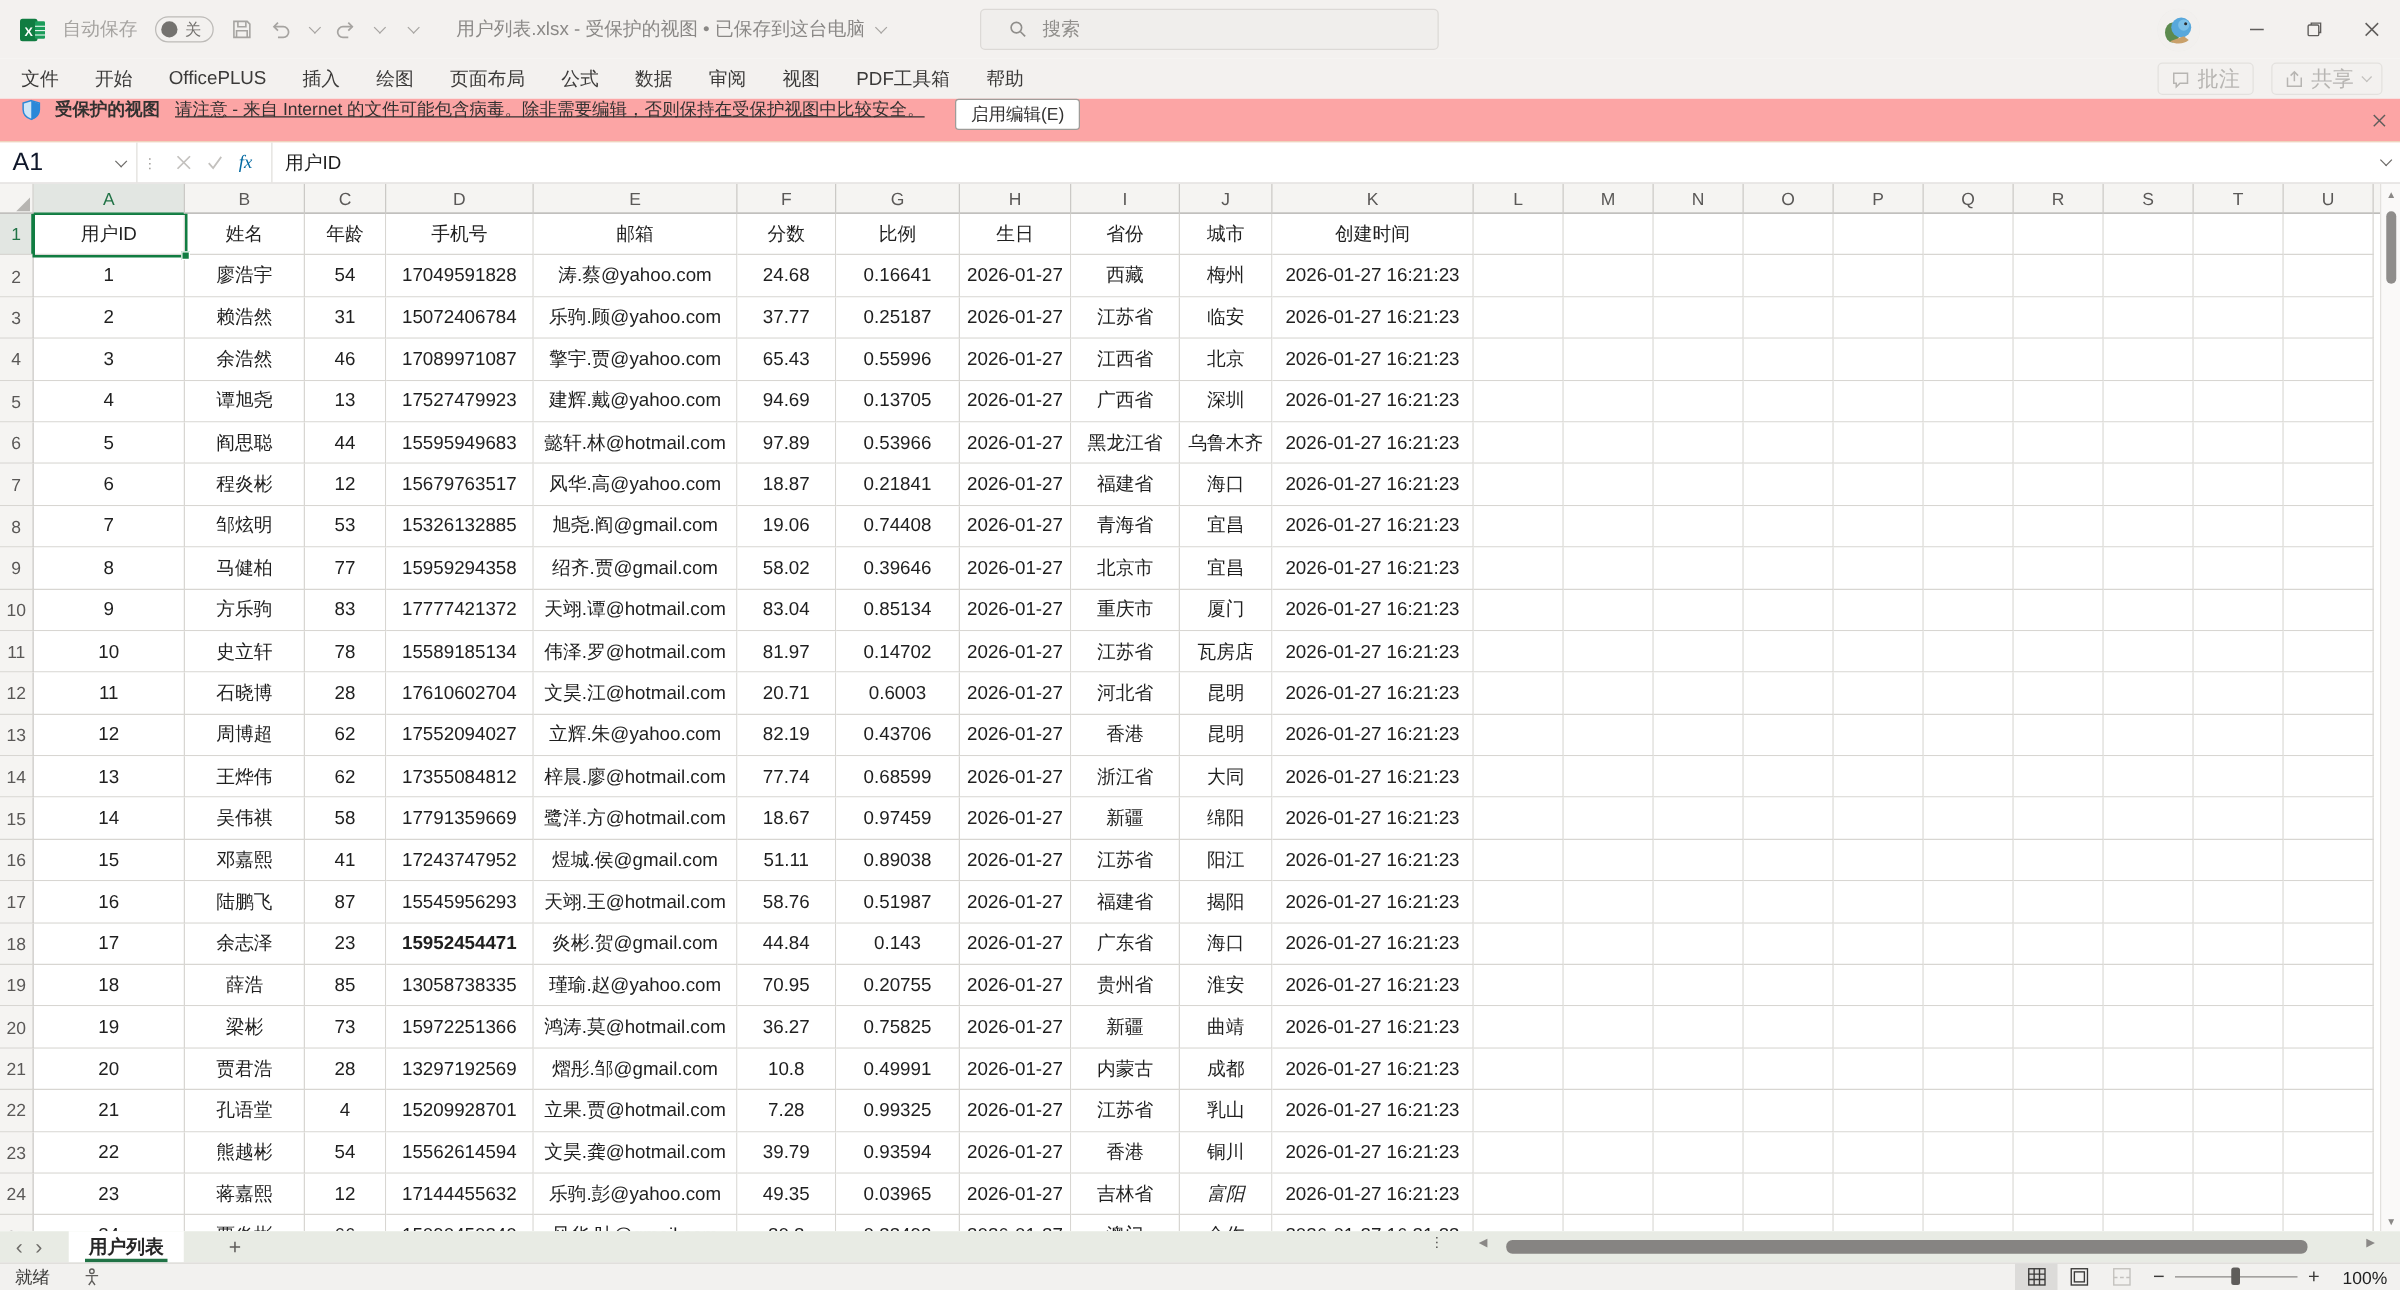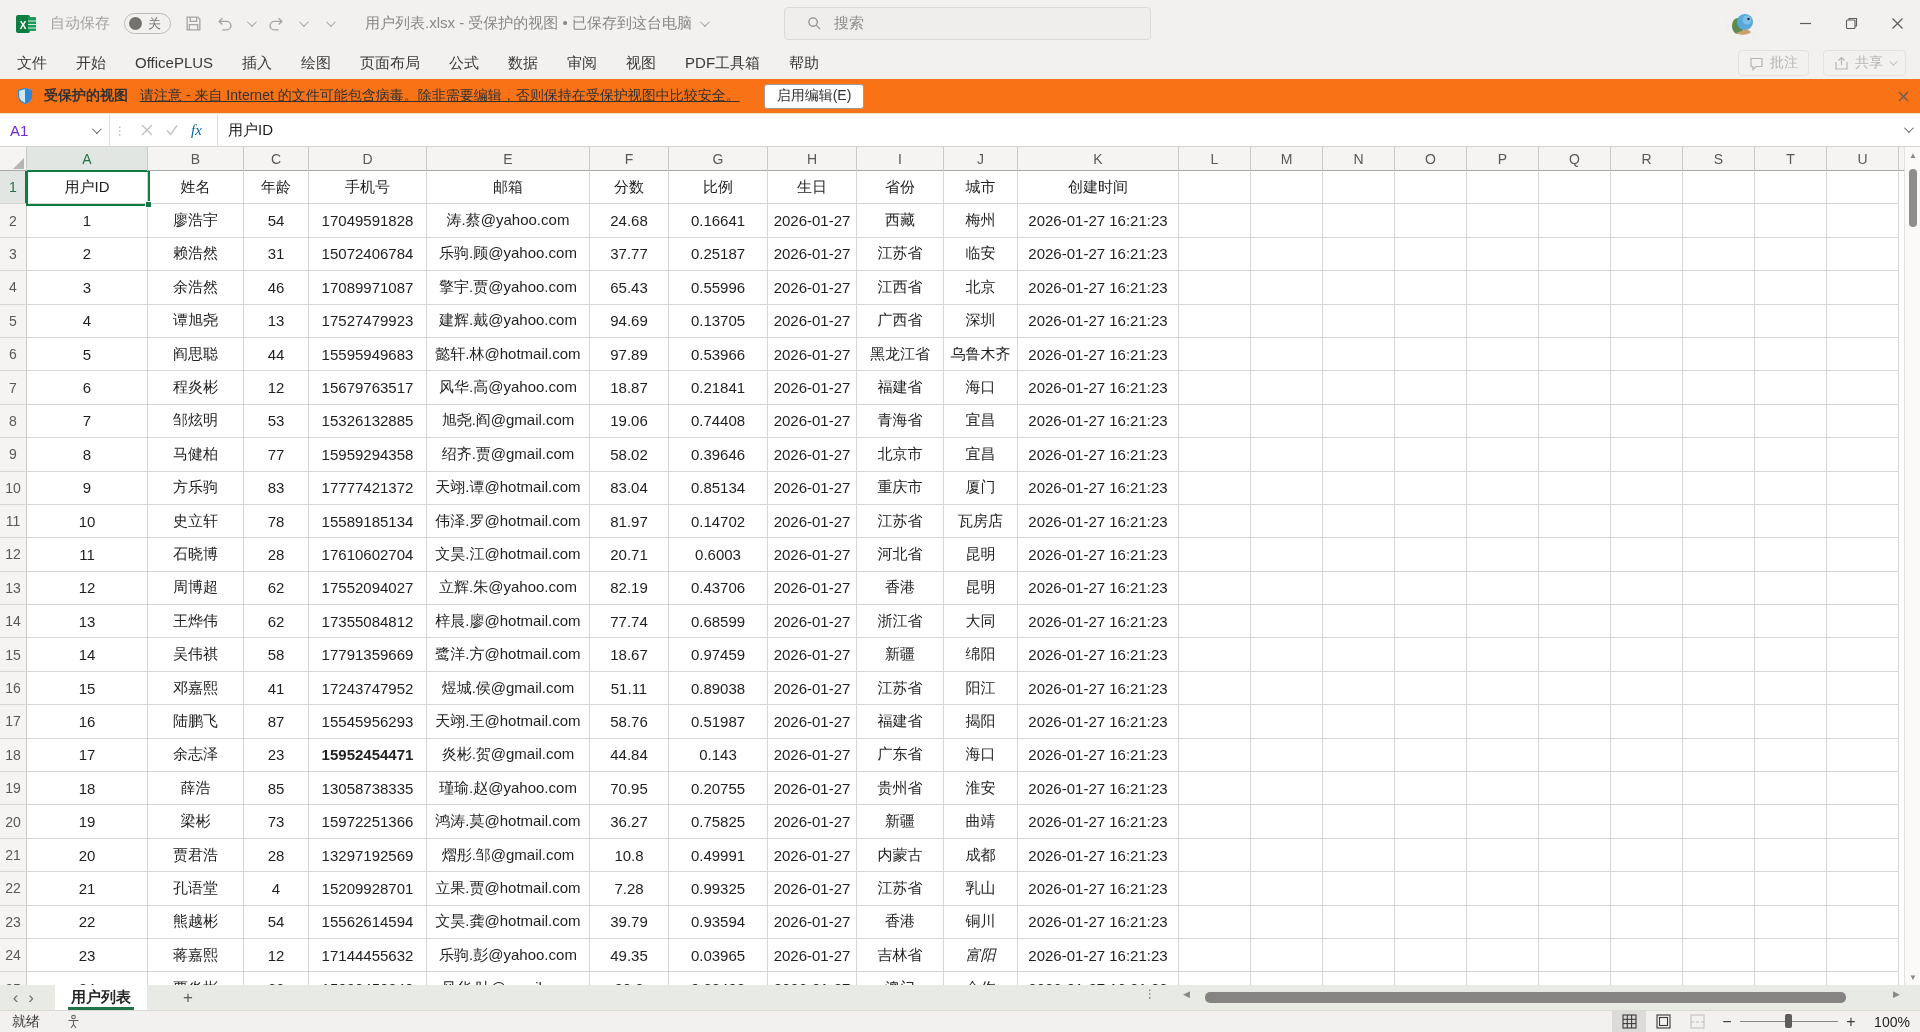--- a/index.html
+++ b/index.html
@@ -23,37 +23,37 @@
   .tb-right { position:absolute; right:0; top:0; height:47px; display:flex; align-items:center; }
   .avatar { width:34px; height:34px; border-radius:50%; overflow:hidden; margin-right:22px; background:#EDEBE9; }
   .winbtn { width:46px; height:47px; display:flex; align-items:center; justify-content:center; }
   .winbtn svg { width:13px; height:13px; }
 
   
   .menubar { height:32px; background:#F3F1EF; display:flex; align-items:center; position:relative; flex:none; }
   .menu-tabs { display:flex; gap:29px; padding-left:17px; }
   .mtab { font-size:15px; color:#3B3A39; white-space:nowrap; }
   .menu-right { position:absolute; right:14px; top:3px; display:flex; gap:14px; }
-  .mr-btn { display:flex; align-items:center; gap:6px; border:1px solid #E3E1DE; border-radius:4px; height:26px; padding:0 10px; color:#B7B5B2; font-size:14px; }
+  .mr-btn { display:flex; align-items:center; gap:6px; border:1px solid #E3E1DE; border-radius:4px; height:26px; padding:0 10px; color:#B7B5B2; font-size:17px; }
   .mr-btn svg { width:15px; height:15px; }
   .mr-btn .chev { border-color:#C3C1BE; width:6px; height:6px; }
 
   
-  .banner { height:35px; background:#f97316; border-bottom:1px solid #EAE3C6; display:flex; align-items:center; padding-left:16px; gap:10px; flex:none; position:relative; }
+  .banner { height:35px; background:#fca5a5; border-bottom:1px solid #EAE3C6; display:flex; padding-left:16px; gap:10px; flex:none; position:relative; }
   .shield { width:18px; height:18px; }
   .banner-label { font-weight:bold; font-size:14px; color:#323130; white-space:nowrap; }
   .banner-msg { font-size:14px; color:#323130; text-decoration:underline; white-space:nowrap; margin-left:2px; }
   .banner-btn { margin-left:14px; background:#FFFFFF; border:1px solid #9E9C99; border-radius:3px; height:25px; padding:0 12px; font-size:14px; color:#323130; display:flex; align-items:center; white-space:nowrap; }
   .banner-close { position:absolute; right:8px; top:9px; width:17px; height:17px; display:flex; align-items:center; justify-content:center; }
   .banner-close svg { width:11px; height:11px; }
 
   
   .formulabar { height:33px; background:#FFFFFF; border-bottom:1px solid #D5D2CF; display:flex; align-items:stretch; flex:none; position:relative; }
   .namebox { width:110px; border-right:1px solid #E1DFDC; display:flex; align-items:center; justify-content:space-between; padding:0 10px; }
-  .namebox .nb-text { font-size:15px; color:#6d28d9; }
+  .namebox .nb-text { font-size:20px; color:#0f172a; }
   .fxzone { width:108px; border-right:1px solid #E1DFDC; display:flex; align-items:center; gap:13px; padding-left:8px; }
   .dots { color:#A6A4A1; font-size:12px; letter-spacing:0; transform:rotate(90deg); width:10px; display:inline-block; }
   .fxzone svg { width:12px; height:12px; }
   .fx-label { font-style:italic; font-family:"Liberation Serif","DejaVu Serif",serif; color:#0369a1; font-size:15px; }
   .fcontent { flex:1; display:flex; align-items:center; padding-left:10px; font-size:15px; color:#1c1c1c; }
   .fbar-chev { position:absolute; right:9px; top:12px; }
 
   
   .grid { height:838px; position:relative; background:#FFFFFF; flex:none; overflow:hidden; }
   .colheaders { position:absolute; top:0; left:0; width:1904px; height:24px; background:#F5F4F2; border-bottom:1px solid #ABA9A6; display:flex; }

